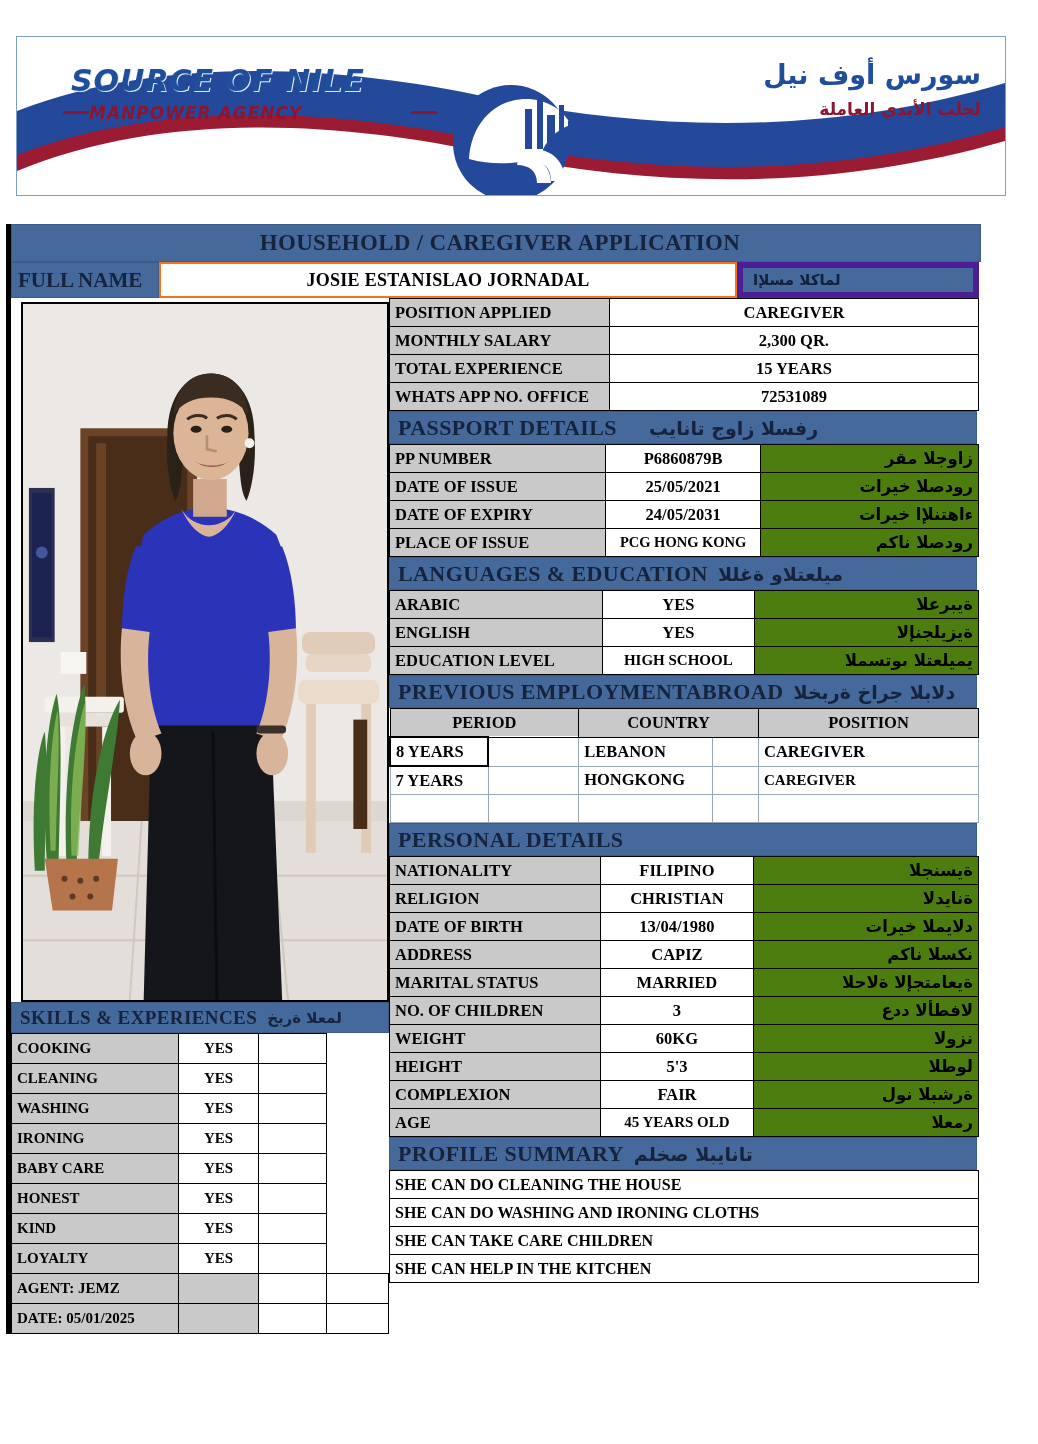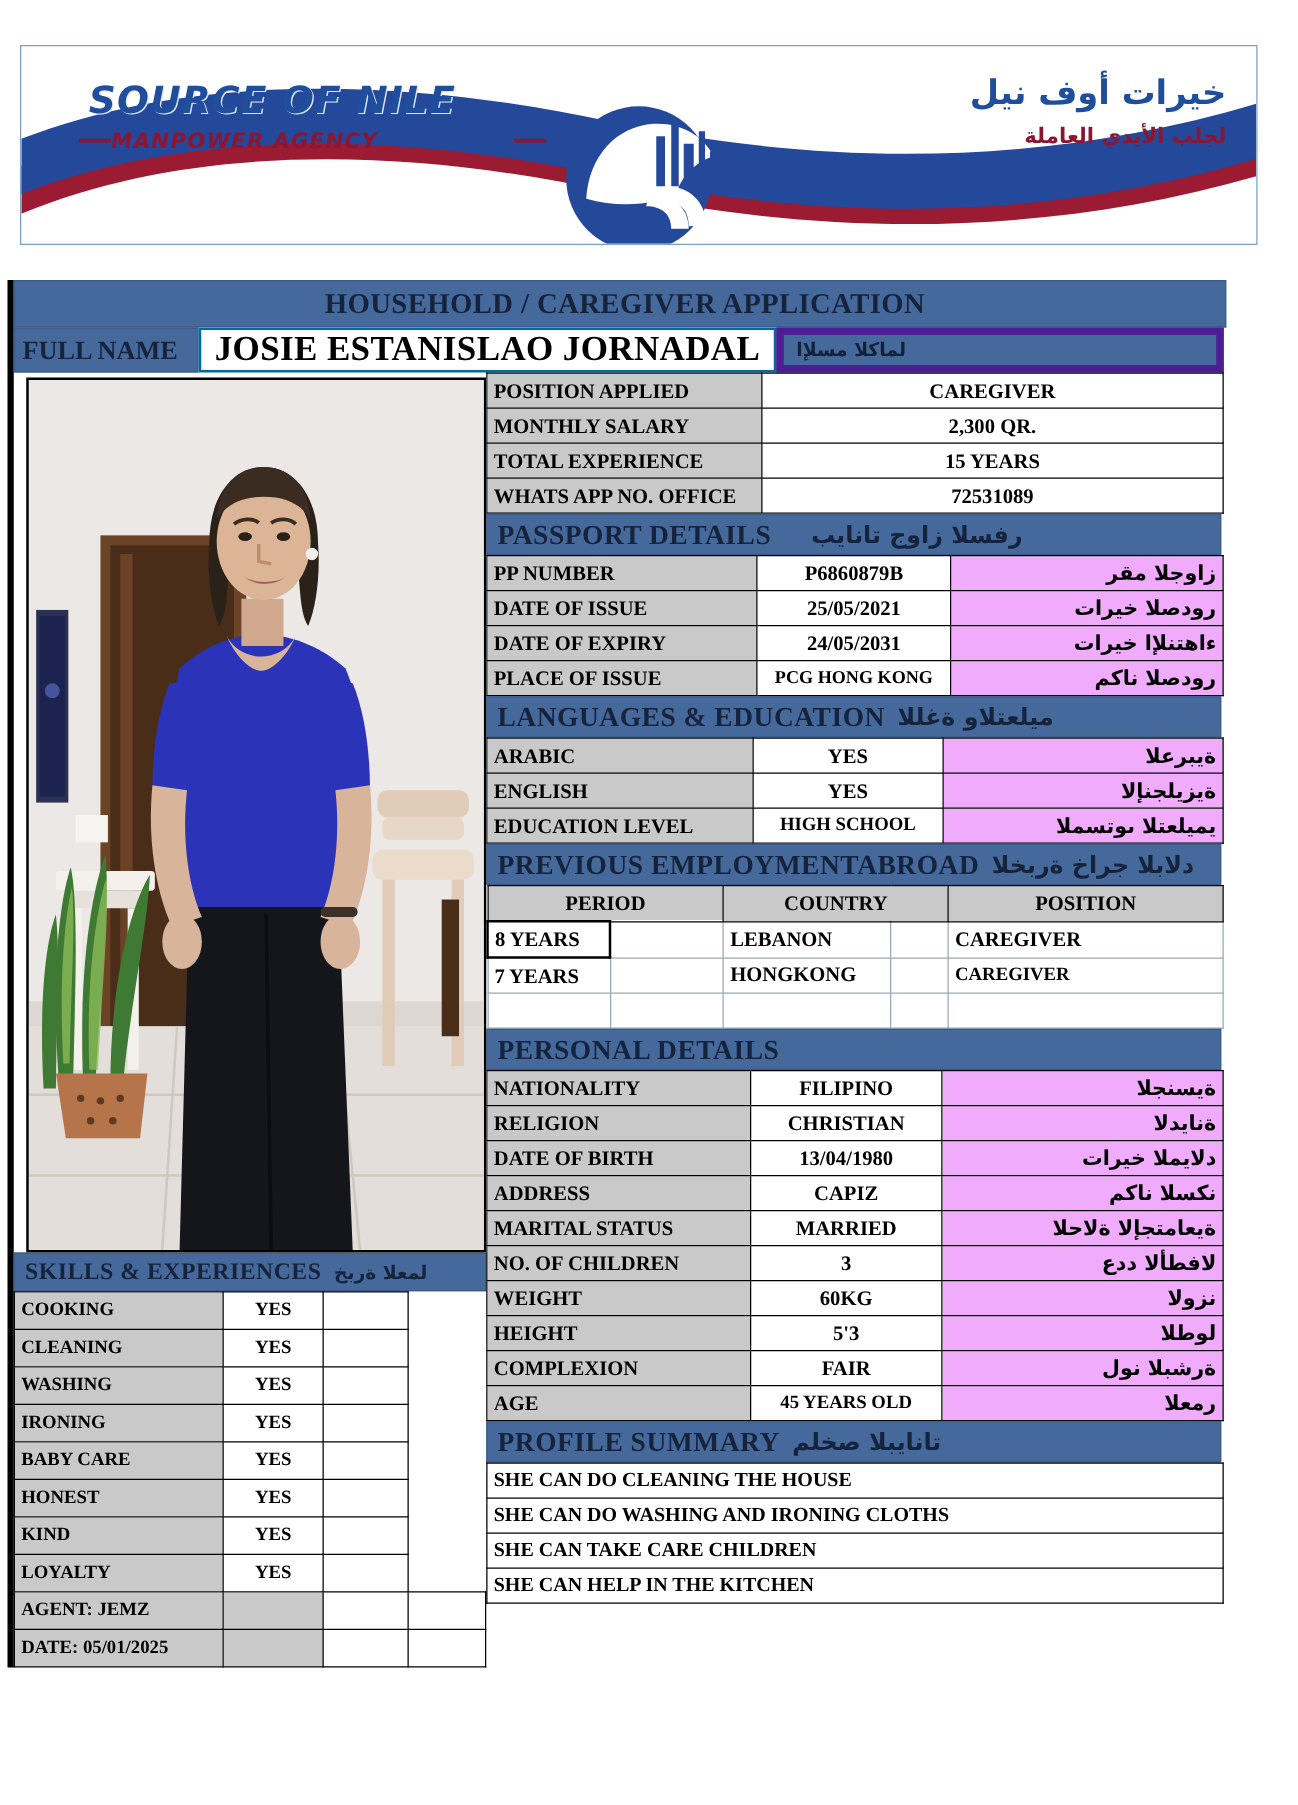--- a/index.html
+++ b/index.html
@@ -62,23 +62,23 @@
   .title-bar{height:36px;width:968px;}
 
   
   .fullname-row{display:flex;width:968px;height:36px;}
   .fn-label{
     width:148px;background:#46699c;color:#16233c;border:1px solid #3b5b89;
     font-weight:bold;font-size:21px;display:flex;align-items:center;padding-left:6px;
     box-sizing:border-box;
   }
   .fn-value{
-    width:462px;background:#fff;border:2px solid #0369a1;box-sizing:border-box;
+    width:578px;background:#fff;border:2px solid #f97316;box-sizing:border-box;
     display:flex;align-items:center;justify-content:center;
-    font-weight:bold;font-size:28px;letter-spacing:.3px;
+    font-weight:bold;font-size:18px;letter-spacing:.3px;
   }
   .fn-ar{
     flex:1;background:#46699c;color:#12203a;border:6px solid #4c1d95;box-sizing:border-box;
     display:flex;align-items:center;padding-left:10px;
     font-size:15px;font-weight:bold;font-family:"DejaVu Sans",sans-serif;
   }
 
   
   .body-row{display:flex;width:968px;align-items:flex-start;}
   .left-col{width:378px;}
@@ -93,21 +93,21 @@
 
   table.grid{border-collapse:collapse;table-layout:fixed;}
   table.grid td{
     border:1px solid #000;
     font-size:16.5px;font-weight:bold;
     height:27px;padding:0 5px;
     overflow:hidden;white-space:nowrap;
   }
   td.lbl{background:#c9c9c9;}
   td.val{background:#fff;text-align:center;}
-  td.ar{background:#f0abfc;text-align:right;direction:rtl;font-family:"DejaVu Sans",sans-serif;font-size:15px;}
+  td.ar{background:#4d7c0f;text-align:right;direction:rtl;font-family:"DejaVu Sans",sans-serif;font-size:15px;}
   td.small{font-size:12px;}
   td.blank{background:#fff;}
   td.lhead{background:#c9c9c9;text-align:center;font-size:17px;}
 
   .sec-bar{
     width:588px;box-sizing:border-box;height:33px;
   }
   .sec-bar-left{width:378px;box-sizing:border-box;height:31px;}
 
   
@@ -144,21 +144,21 @@
       <rect x="530" y="78" width="8" height="34" fill="#24499a"></rect>
       <rect x="542" y="68" width="5" height="44" fill="#24499a"></rect>
       <rect x="551" y="84" width="6" height="28" fill="#24499a"></rect>
       <path d="M502,118 C520,118 534,128 534,146 L520,146 C520,134 512,128 500,128 Z" fill="#ffffff"></path>
       <path d="M516,112 C534,112 548,124 548,144 L534,144 C534,132 528,124 514,124 Z" fill="#ffffff"></path>
     </svg>
     <div class="lh-title">SOURCE OF NILE</div>
     <div class="lh-rule-l"></div>
     <div class="lh-sub">MANPOWER AGENCY</div>
     <div class="lh-rule-r"></div>
-    <div class="lh-ar1">خيرات أوف نيل</div>
+    <div class="lh-ar1">سورس أوف نيل</div>
     <div class="lh-ar2">لجلب الأيدي العاملة</div>
   </div>
 
   <div class="form">
 
     <div class="bar title-bar center">
       <span class="en">HOUSEHOLD / CAREGIVER APPLICATION</span>
     </div>
 
     <div class="fullname-row">

